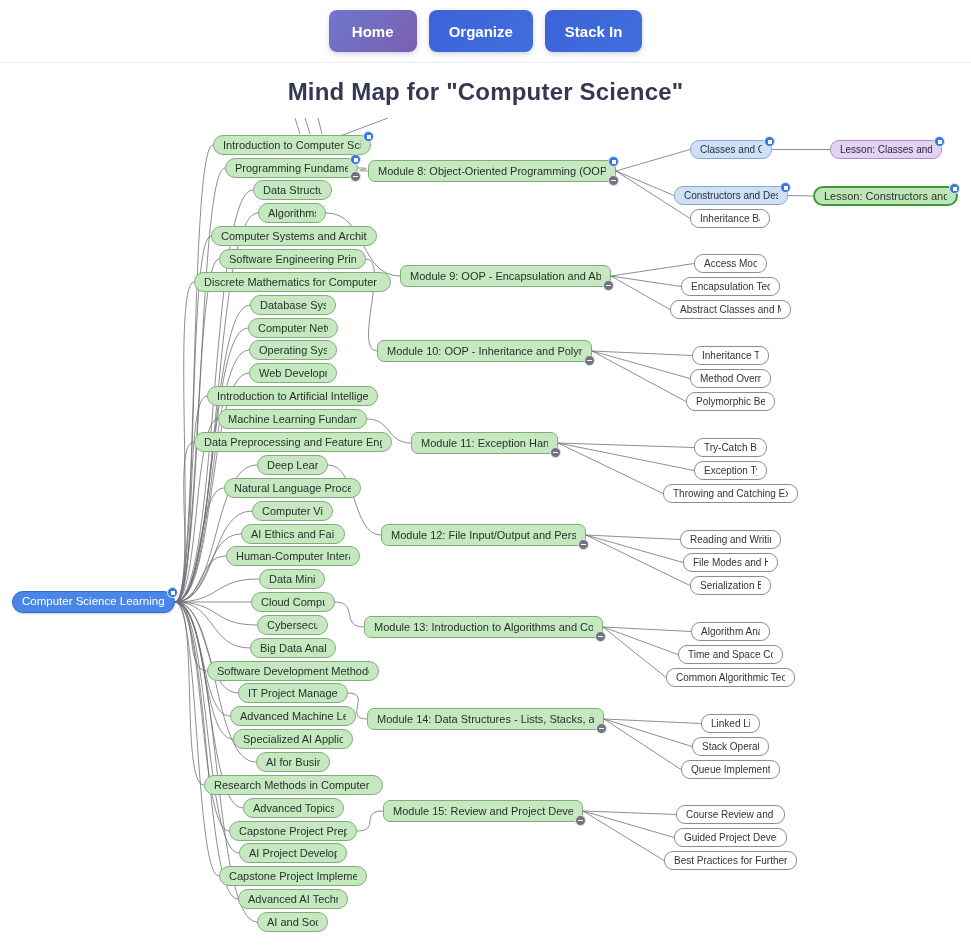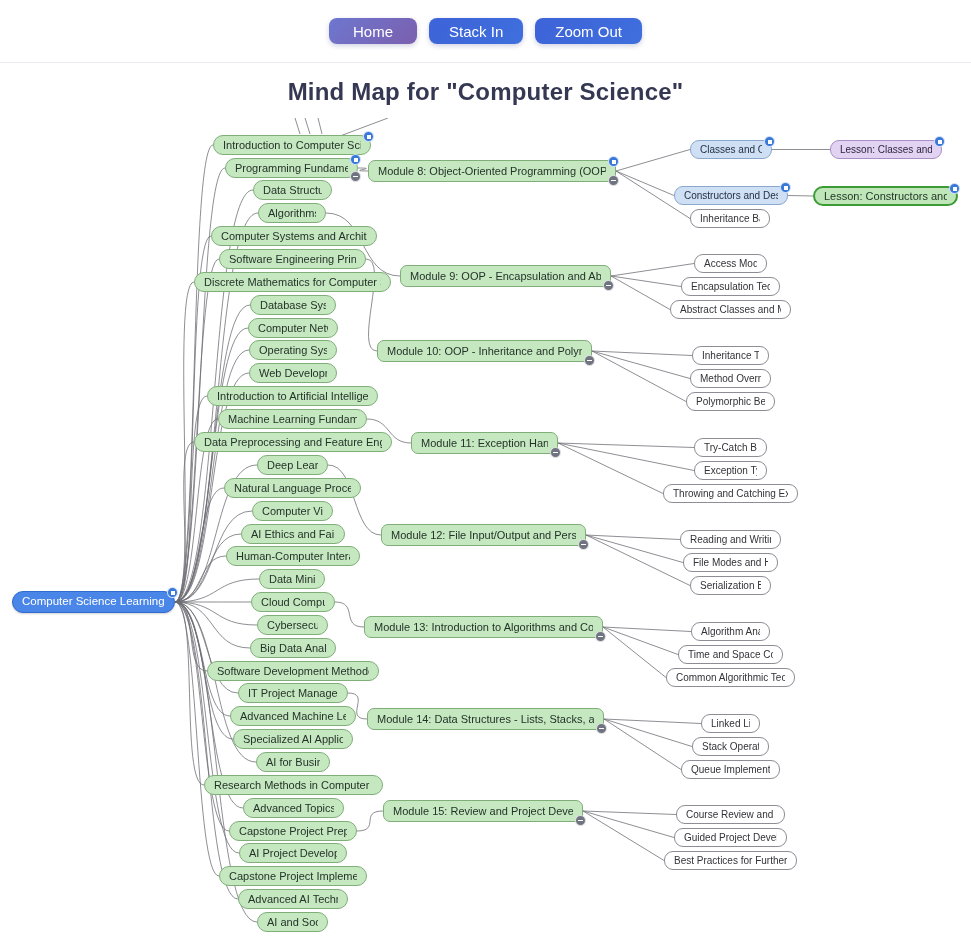--- a/index.html
+++ b/index.html
@@ -9,23 +9,23 @@
     font-family:"Liberation Sans","DejaVu Sans",sans-serif;
     color:#2f3145;
   }
   
   #toolbar{
     position:absolute;left:0;top:0;width:971px;height:62px;
     display:flex;justify-content:center;align-items:center;gap:12px;
     background:#ffffff;
   }
   .tb-btn{
-    height:26px;min-width:88px;padding:0 20px;
+    height:42px;min-width:88px;padding:0 20px;
     border:none;border-radius:8px;cursor:pointer;
-    font-size:15px;font-weight:normal;color:#ffffff;
+    font-size:15px;font-weight:bold;color:#ffffff;
     font-family:"Liberation Sans","DejaVu Sans",sans-serif;
     display:flex;align-items:center;justify-content:center;
     box-shadow:0 2px 5px rgba(40,50,120,.22);
   }
   .tb-home{background:linear-gradient(135deg,#6d77cf 0%,#7b5fae 100%);}
   .tb-blue{background:linear-gradient(135deg,#3d63d8 0%,#3f6fdd 100%);}
   #toolbar-divider{
     position:absolute;left:0;top:62px;width:971px;height:1px;background:#ececf3;
   }
   
@@ -90,22 +90,22 @@
   .badge-collapse{background:#6f7480;right:-4px;bottom:-5px;}
   .badge-collapse i{
     display:block;width:5px;height:1.5px;background:#ffffff;font-style:normal;
   }
 </style>
 </head>
 <body>
 
 <div id="toolbar">
   <button class="tb-btn tb-home">Home</button>
+  <button class="tb-btn tb-blue">Organize</button>
   <button class="tb-btn tb-blue">Stack In</button>
-  <button class="tb-btn tb-blue">Zoom Out</button>
 </div>
 <div id="toolbar-divider"></div>
 
 <div id="page-title">Mind Map for "Computer Science"</div>
 
 <div id="canvas">
   <svg id="edges" viewBox="0 0 971 828" preserveAspectRatio="none">
       <path d="M 175 484 C 199 484, 189 27, 213 27" fill="none" stroke="#6b6b73" stroke-width="0.9" opacity="0.85"></path>
       <path d="M 175 484 C 202.5 484, 197.5 50, 225 50" fill="none" stroke="#6b6b73" stroke-width="0.9" opacity="0.85"></path>
       <path d="M 175 484 C 217.9 484, 210.1 72, 253 72" fill="none" stroke="#6b6b73" stroke-width="0.9" opacity="0.85"></path>

